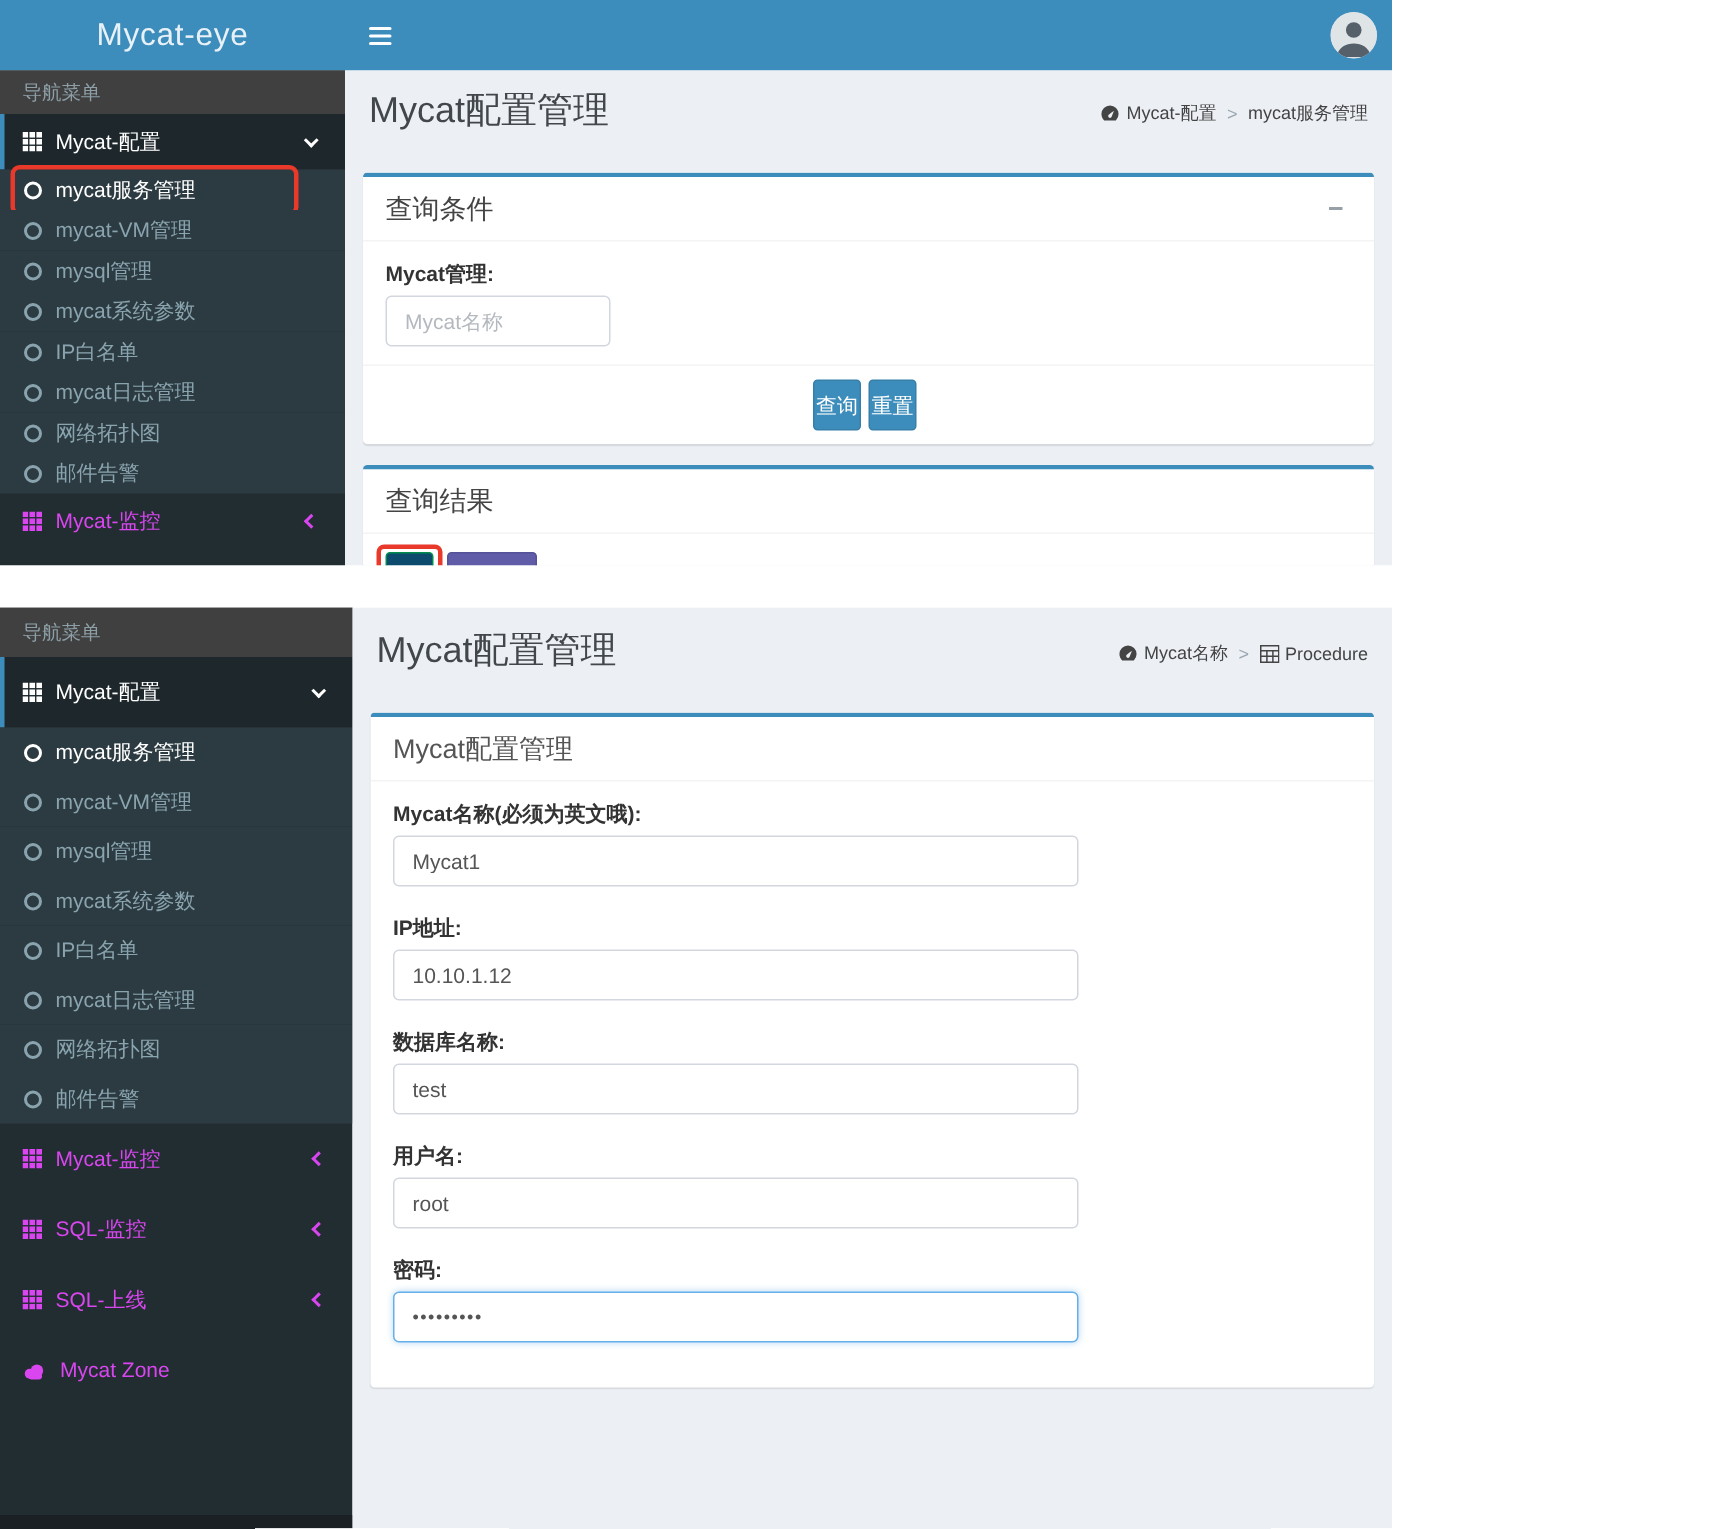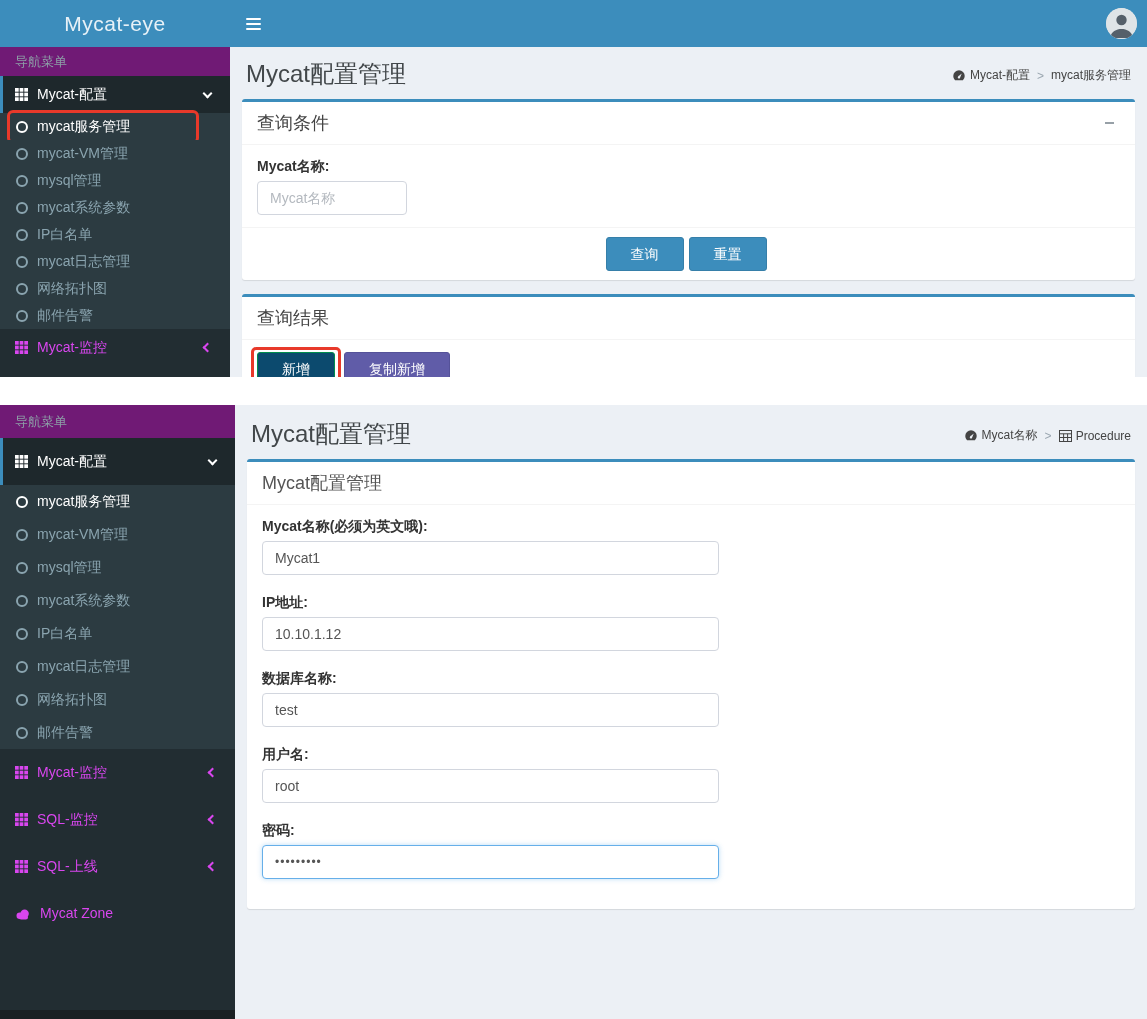--- a/index.html
+++ b/index.html
@@ -1,37 +1,37 @@
 <!DOCTYPE html>
 <html><head>
 <meta charset="utf-8">
 <style>
   * { box-sizing: border-box; }
   body { margin:0; background:#fff; font-family:"Liberation Sans","DejaVu Sans",sans-serif; }
   .canvas { position:relative; width:1147px; height:1019px; overflow:hidden; background:#fff; }
-  .shot { position:absolute; left:0; width:1147px; overflow:hidden; background:#fff; }
+  .shot { position:absolute; left:0; width:928px; overflow:hidden; background:#fff; }
   #shot1 { top:0; height:377px; }
   #shot2 { top:405px; height:614px; }
 
   
   .navbar { position:absolute; top:0; left:0; right:0; height:47px; background:#3c8dbc; display:flex; align-items:stretch; }
   .logo { width:230px; display:flex; align-items:center; justify-content:center;
           font-size:21px; font-weight:300; letter-spacing:.5px; color:rgba(255,255,255,.88); }
   .hamburger { display:flex; flex-direction:column; justify-content:center; gap:3px; padding:0 16px; cursor:pointer; }
   .hamburger i { display:block; width:15px; height:2px; background:#fff; border-radius:1px; }
   .avatar { margin-left:auto; margin-right:10px; align-self:center; width:31px; height:31px; border-radius:50%;
             overflow:hidden; cursor:pointer; background:#dfe4e7; }
   .avatar svg { display:block; }
 
   
   .sidebar { position:absolute; left:0; background:#222d32; }
   #sidebar1 { top:47px; bottom:0; width:230px; }
   #sidebar2 { top:0; bottom:0; width:235px; }
   #sidebar2:after { content:''; position:absolute; left:0; right:0; bottom:0; height:9px; background:#1a2023; }
-  .menu-header { padding:6px 15px; font-size:13px; line-height:17px; color:#8d9fa7; background:#701a75; }
+  .menu-header { padding:6px 15px; font-size:13px; line-height:17px; color:#8d9fa7; background:#404040; }
   .v2 .menu-header { padding:7px 15px; line-height:19px; }
   .menu-item { display:flex; align-items:center; gap:9px; padding:9px 15px; font-size:14px; line-height:19px;
                color:#d946ef; cursor:pointer; position:relative; }
   .v2 .menu-item { padding:13px 15px; line-height:21px; }
   .menu-item.active { background:#1e282c; color:#fff; border-left:3px solid #3c8dbc; padding-left:12px; }
   .menu-sub { display:flex; align-items:center; gap:9px; padding:5px 5px 5px 16px; font-size:14px; line-height:17px;
               color:#8aa4af; background:#2c3b41; cursor:pointer; position:relative; }
   .v2 .menu-sub { padding:8px 5px 8px 16px; }
   .menu-sub.active { color:#fff; }
   .lbl { white-space:nowrap; }
@@ -47,42 +47,42 @@
   #content1 { left:230px; top:47px; }
   #content2 { left:235px; top:0; }
   .content-header { display:flex; justify-content:space-between; align-items:flex-end; padding:12px 4px 10px; }
   #content2 .content-header { padding:14px 4px 10px; }
   .page-title { margin:0; font-size:24px; line-height:30px; font-weight:300; color:#42474a; }
   .breadcrumb { font-size:12px; color:#444; margin-bottom:5px; display:flex; align-items:center; white-space:nowrap; }
   .breadcrumb .crumb { display:flex; align-items:center; gap:4px; }
   .breadcrumb .crumb.link { cursor:pointer; }
   .crumb-sep { color:#9aa6b0; margin:0 7px; }
 
-  .box { background:#fff; border-top:3px solid #3c8dbc; border-radius:3px; box-shadow:0 1px 1px rgba(0,0,0,.1); }
+  .box { background:#fff; border-top:3px solid #3c8dbc; border-radius:3px; box-shadow:0 1px 1px rgba(0,0,0,.1);margin-top:16px; }
   .box + .box { margin-top:14px; }
   .box-header { display:flex; align-items:center; justify-content:space-between; padding:10px 15px; }
   .box-title { font-size:18px; line-height:22px; font-weight:400; color:#444; }
   .box-title.light { font-weight:300; color:#555; }
   .box-divider { border-bottom:1px solid #f4f4f4; }
   .collapse-btn { width:22px; height:18px; display:flex; align-items:center; justify-content:center; cursor:pointer; color:#97a0a7; }
   .collapse-btn i { display:block; width:9px; height:2px; background:currentColor; }
   .box-body { padding:12px 15px; }
   .box-footer { border-top:1px solid #f4f4f4; padding:9px 15px; text-align:center; }
 
   .form-label { display:block; font-size:14px; line-height:19px; font-weight:bold; color:#333; margin-bottom:5px; }
   .text-input { height:34px; padding:6px 12px; font-size:14px; color:#555; background:#fff;
                 border:1px solid #d2d6de; border-radius:4px; outline:none; font-family:inherit; }
   .text-input::placeholder { color:#b4b9bf; }
   #shot1 .text-input { width:150px; }
   #shot2 .text-input { width:457px; }
   .form-group { margin-bottom:18px; }
   .text-input.focused { border-color:#66afe9; box-shadow:0 0 5px rgba(102,175,233,.45); }
   .text-input.pwd { letter-spacing:1px; font-size:12px; }
 
-  .btn { display:inline-block; font-size:14px; line-height:20px; padding:6px 24px; border-radius:3px;
+  .btn { display:inline-block; font-size:14px; line-height:20px; padding:6px 1px; border-radius:3px;
          color:#fff; border:1px solid transparent; cursor:pointer; font-family:inherit; }
   .btn-blue   { background:#3c8dbc; border-color:#367fa9; }
   .btn-green  { background:#0c4a6e; border-color:#008d4c; }
   .btn-purple { background:#605ca8; border-color:#555299; }
   .btn-row .btn { margin-right:5px; }
   .btn-wrap { position:relative; display:inline-block; margin-right:9px; }
 
   
   .anno { position:absolute; border:3px solid #e8392a; border-radius:6px; pointer-events:none; }
   .anno-side { top:-3px; bottom:-4px; left:7px; right:31px; }
@@ -199,21 +199,21 @@
       </div>
 
       <div class="box">
         <div class="box-header box-divider">
           <span class="box-title">查询条件</span>
           <span class="collapse-btn">
               <i></i>
             </span>
         </div>
         <div class="box-body">
-          <label class="form-label">Mycat名称:</label>
+          <label class="form-label">Mycat管理:</label>
           <input class="text-input" type="text" value="" placeholder="Mycat名称" style="">
         </div>
         <div class="box-footer btn-row" id="searchButtons"><button class="btn btn-blue">查询</button><button class="btn btn-blue">重置</button></div>
       </div>
 
       <div class="box">
         <div class="box-header box-divider">
           <span class="box-title">查询结果</span>
         </div>
         <div class="box-body" id="resultButtons"><span class="btn-wrap"><button class="btn btn-green">新增</button><span class="anno anno-btn"></span></span><button class="btn btn-purple">复制新增</button></div>

